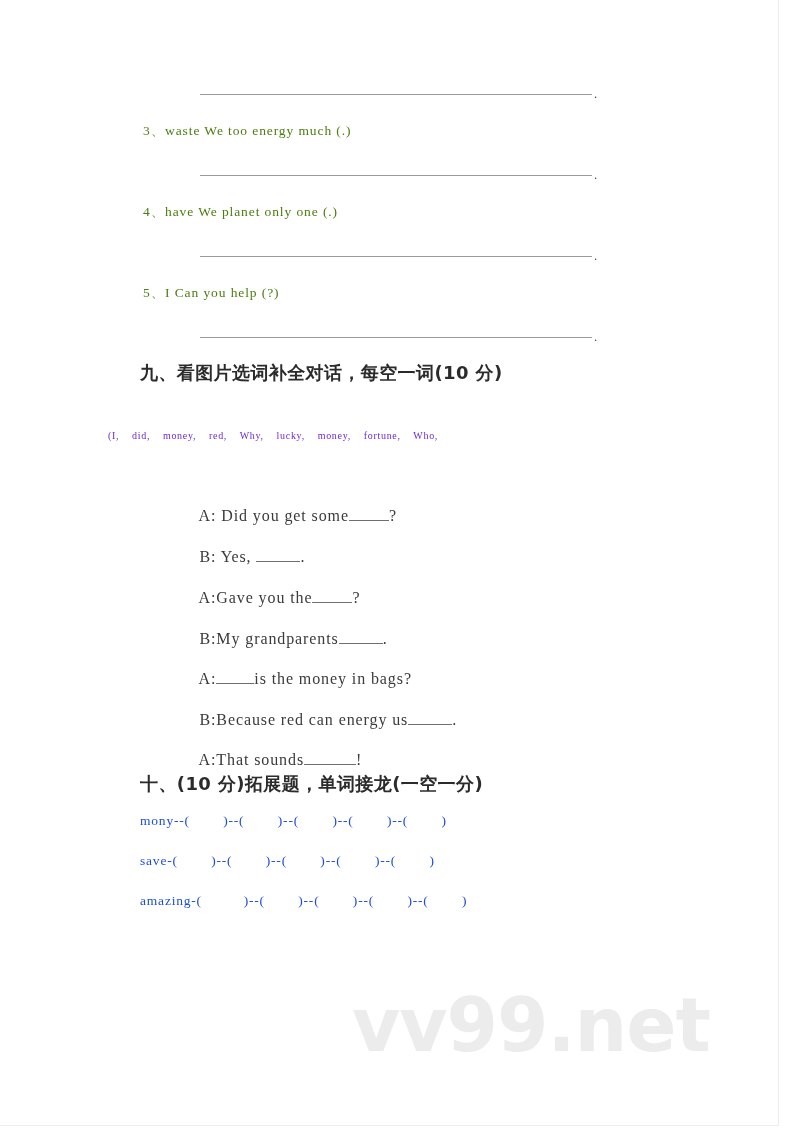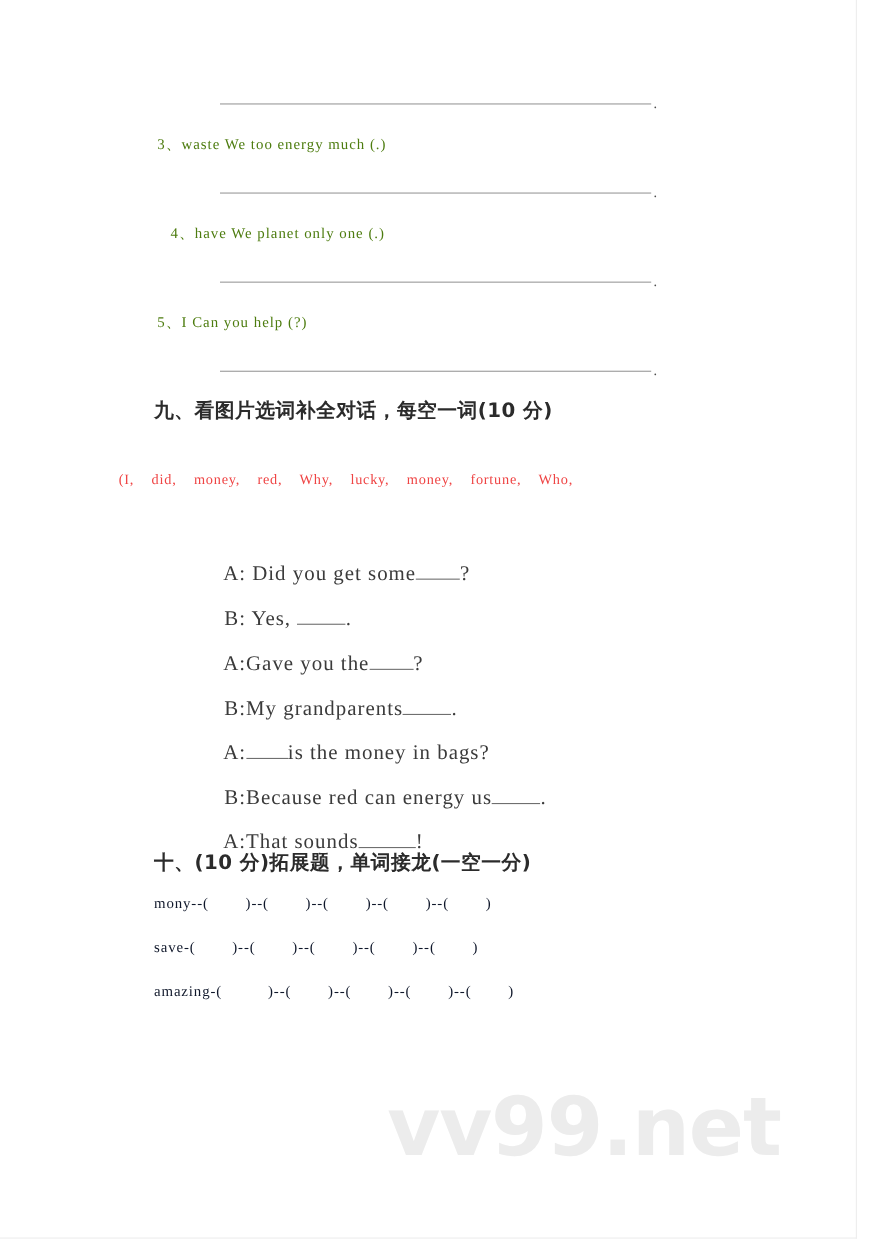--- a/index.html
+++ b/index.html
@@ -81,54 +81,54 @@
     color: #2b2b2b;
     white-space: pre;
   }
 
   
   .word-bank {
     position: absolute;
     left: 108px;
     top: 425px;
     width: 560px;
-    font-size: 13px;
+    font-size: 10px;
     letter-spacing: 0.7px;
-    color: #ef4444;
+    color: #6d28d9;
     line-height: 22px;
   }
   .word-bank .wb-line1 { display: block; white-space: pre; }
   .word-bank .wb-line2 { display: block; white-space: pre; padding-left: 28px; }
 
   
   .dialogue-line {
     position: absolute;
     left: 170px;
-    font-size: 19px;
+    font-size: 16px;
     letter-spacing: 0.9px;
     color: #3b3b3b;
     white-space: pre;
   }
   .blank {
     display: inline-block;
     border-bottom: 1px solid #6f6f6f;
     vertical-align: baseline;
   }
   .blank.w1 { width: 40px; }
   .blank.w2 { width: 44px; }
   .blank.w3 { width: 38px; }
   .blank.w4 { width: 52px; }
 
   
   .chain-line {
     position: absolute;
     left: 140px;
     font-size: 13.5px;
     letter-spacing: 0.8px;
-    color: #0f172a;
+    color: #1d4ed8;
     white-space: pre;
   }
 
   
   .watermark {
     position: absolute;
     left: 352px;
     top: 988px;
     font-family: "DejaVu Sans", "Liberation Sans", sans-serif;
     font-weight: bold;
@@ -150,21 +150,21 @@
       <span class="dot">.</span>
     </div>
 
     <div class="q-item" style="top: 122px;">3、waste We too energy much (.)</div>
 
     <div class="answer-line" style="top: 169px;">
       <div class="rule"></div>
       <span class="dot">.</span>
     </div>
 
-    <div class="q-item" style="top: 203px; margin-left: 12px;">4、have We planet only one (.)</div>
+    <div class="q-item" style="top: 203px;">4、have We planet only one (.)</div>
 
     <div class="answer-line" style="top: 250px;">
       <div class="rule"></div>
       <span class="dot">.</span>
     </div>
 
     <div class="q-item" style="top: 284px;">5、I Can you help (?)</div>
 
     <div class="answer-line" style="top: 331px;">
       <div class="rule"></div>

